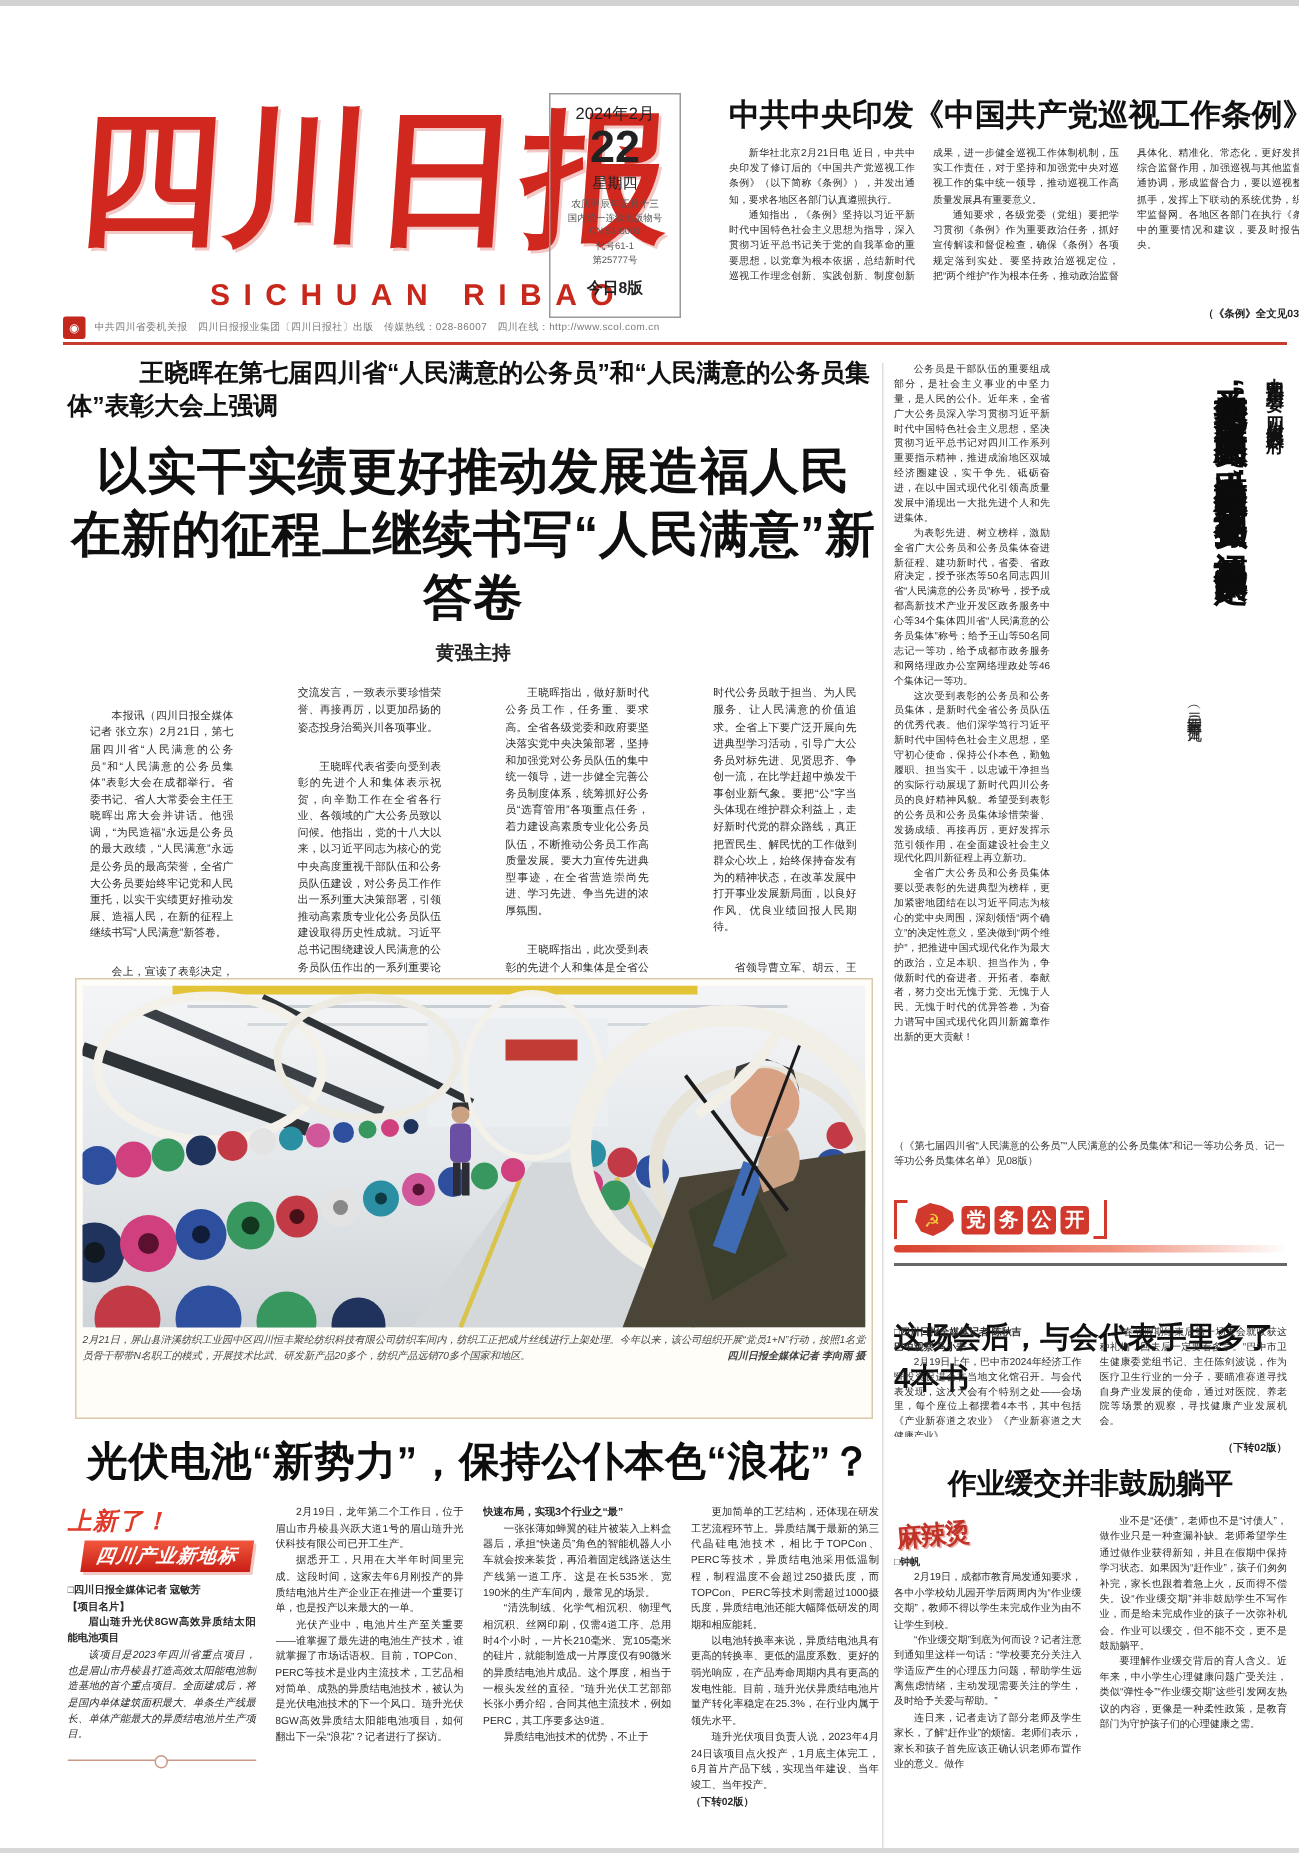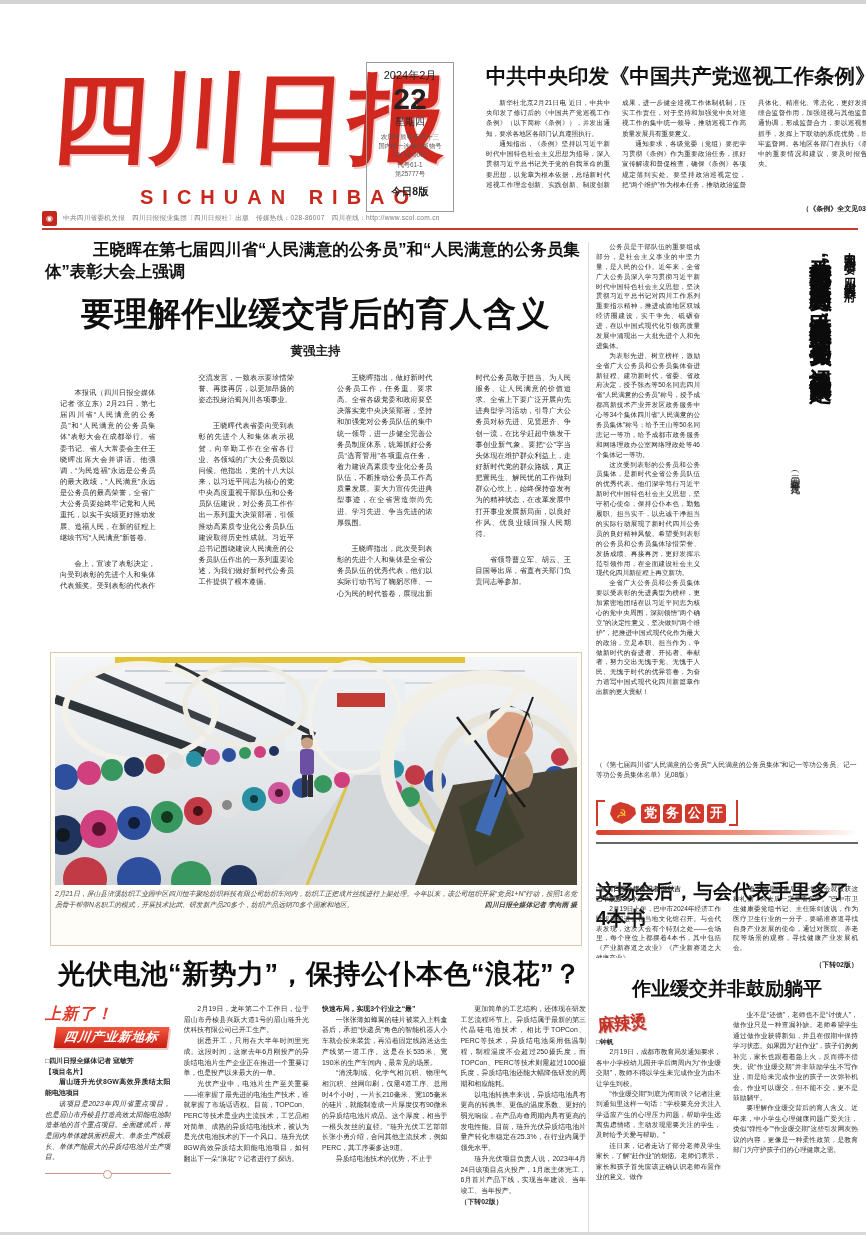--- a/index.html
+++ b/index.html
@@ -134,21 +134,22 @@
 
   <div class="abs infoline">
     <div class="sealbox">◉</div>
     <span class="infotext">中共四川省委机关报　四川日报报业集团〔四川日报社〕出版　传媒热线：028-86007　四川在线：http://www.scol.com.cn</span>
   </div>
   <div class="abs redrule"></div>
 
   <div class="abs lead">
     <div class="kicker">王晓晖在第七届四川省“人民满意的公务员”和“人民满意的公务员集体”表彰大会上强调</div>
     <h2>
-      <span style="display:block">要理解作业缓交背后的育人含义</span>
+      <span style="display:block">以实干实绩更好推动发展造福人民</span>
+      <span style="display:block">在新的征程上继续书写“人民满意”新答卷</span>
     </h2>
     <div class="subline">黄强主持</div>
     <div class="leadbody">
       <p class="colp">本报讯（四川日报全媒体记者 张立东）2月21日，第七届四川省“人民满意的公务员”和“人民满意的公务员集体”表彰大会在成都举行。省委书记、省人大常委会主任王晓晖出席大会并讲话。他强调，“为民造福”永远是公务员的最大政绩，“人民满意”永远是公务员的最高荣誉，全省广大公务员要始终牢记党和人民重托，以实干实绩更好推动发展、造福人民，在新的征程上继续书写“人民满意”新答卷。</p>
       <p class="colp">会上，宣读了表彰决定，向受到表彰的先进个人和集体代表颁奖。受到表彰的代表作交流发言，一致表示要珍惜荣誉、再接再厉，以更加昂扬的姿态投身治蜀兴川各项事业。</p>
       <p class="colp">王晓晖代表省委向受到表彰的先进个人和集体表示祝贺，向辛勤工作在全省各行业、各领域的广大公务员致以问候。他指出，党的十八大以来，以习近平同志为核心的党中央高度重视干部队伍和公务员队伍建设，对公务员工作作出一系列重大决策部署，引领推动高素质专业化公务员队伍建设取得历史性成就。习近平总书记围绕建设人民满意的公务员队伍作出的一系列重要论述，为我们做好新时代公务员工作提供了根本遵循。</p>
       <p class="colp">王晓晖指出，做好新时代公务员工作，任务重、要求高。全省各级党委和政府要坚决落实党中央决策部署，坚持和加强党对公务员队伍的集中统一领导，进一步健全完善公务员制度体系，统筹抓好公务员“选育管用”各项重点任务，着力建设高素质专业化公务员队伍，不断推动公务员工作高质量发展。要大力宣传先进典型事迹，在全省营造崇尚先进、学习先进、争当先进的浓厚氛围。</p>
       <p class="colp">王晓晖指出，此次受到表彰的先进个人和集体是全省公务员队伍的优秀代表，他们以实际行动书写了鞠躬尽瘁、一心为民的时代答卷，展现出新时代公务员敢于担当、为人民服务、让人民满意的价值追求。全省上下要广泛开展向先进典型学习活动，引导广大公务员对标先进、见贤思齐、争创一流，在比学赶超中焕发干事创业新气象。要把“公”字当头体现在维护群众利益上，走好新时代党的群众路线，真正把置民生、解民忧的工作做到群众心坎上，始终保持奋发有为的精神状态，在改革发展中打开事业发展新局面，以良好作风、优良业绩回报人民期待。</p>
       <p class="colp">省领导曹立军、胡云、王目国等出席，省直有关部门负责同志等参加。</p>
     </div>

